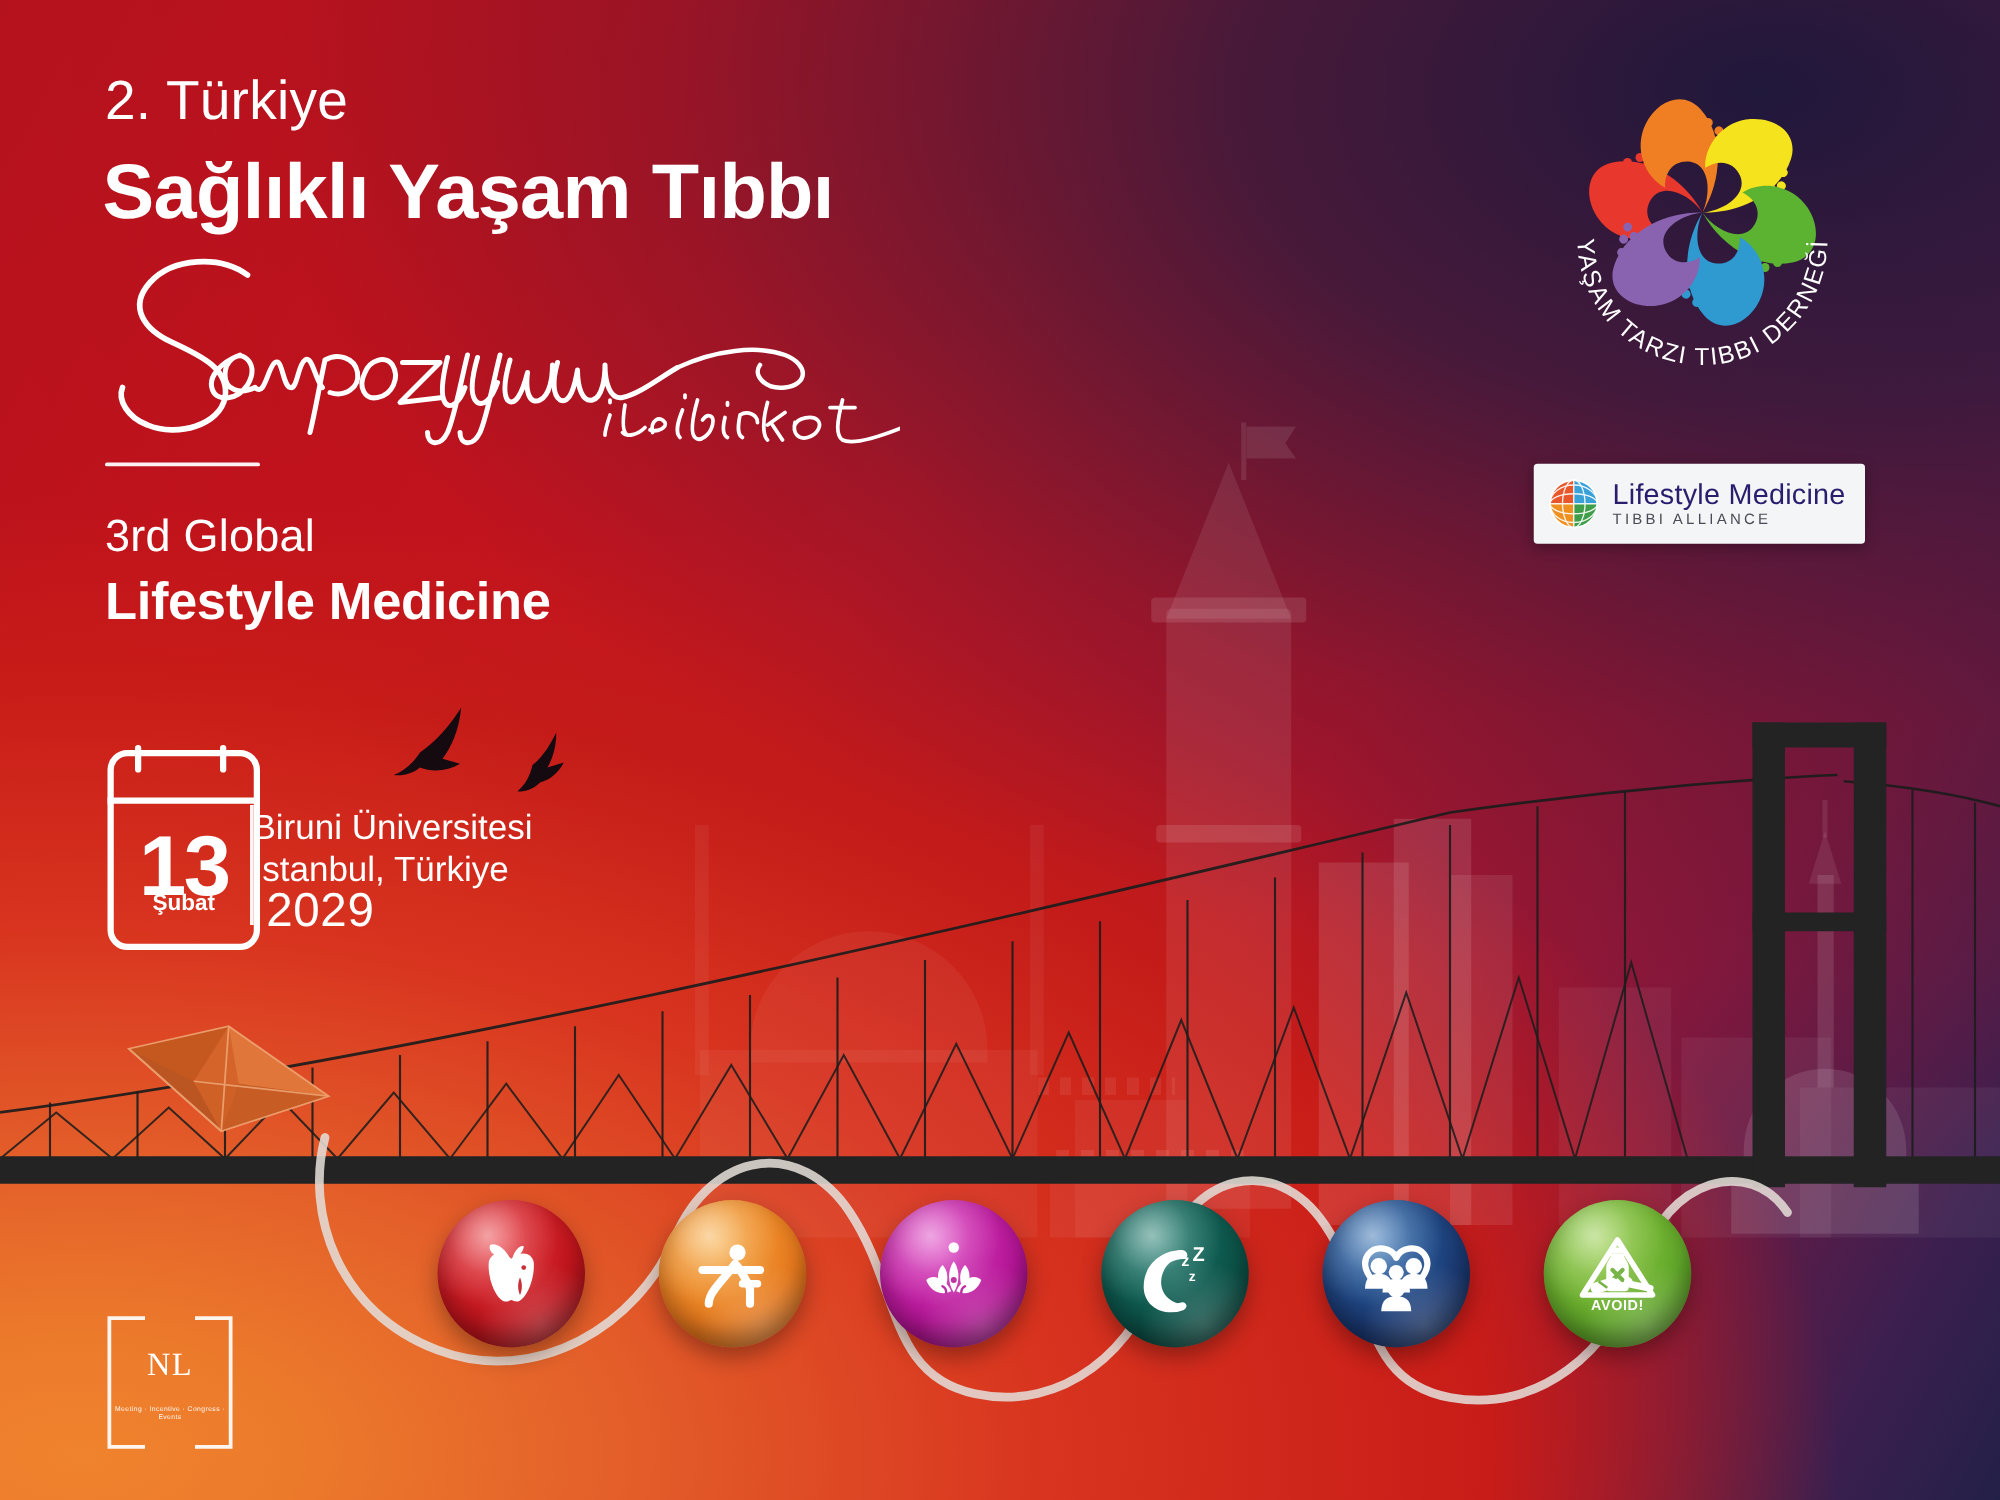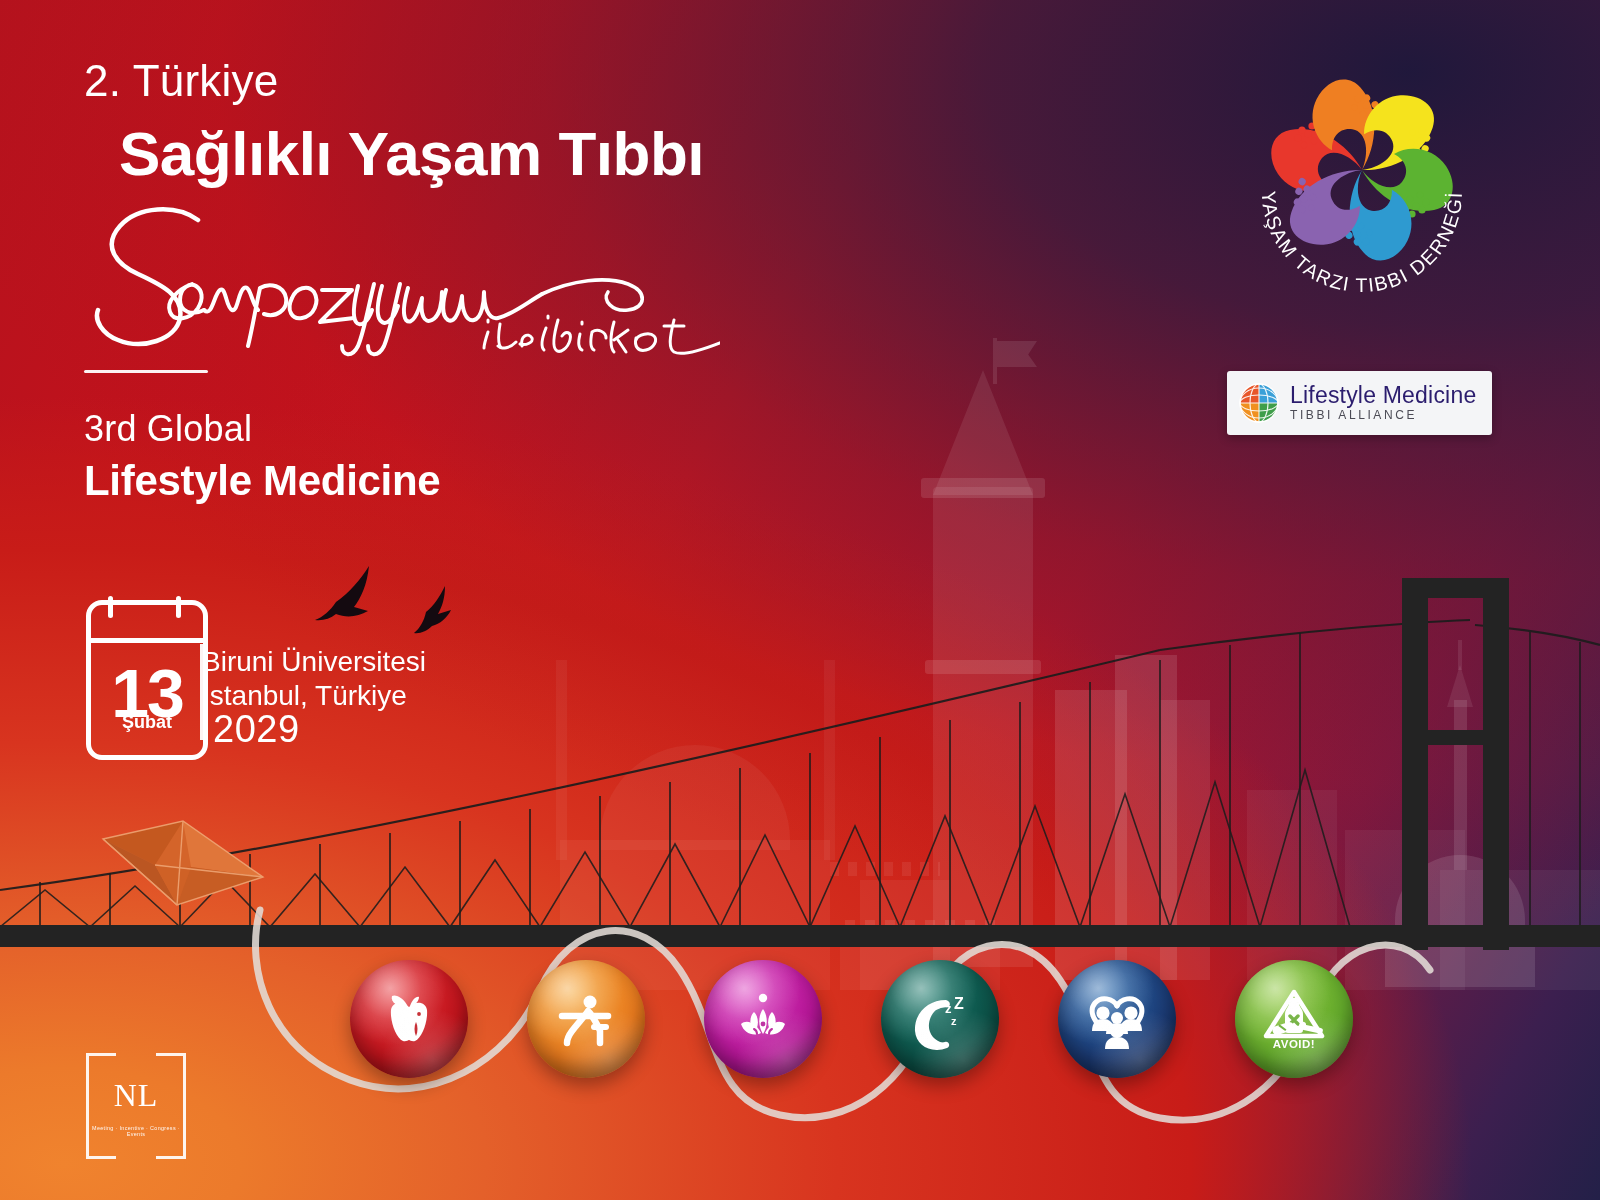--- a/index.html
+++ b/index.html
@@ -54,21 +54,21 @@
   .mosque-m1{left:556px;top:660px;width:11px;height:200px;background:rgba(255,255,255,0.05);}
   .mosque-m2{left:824px;top:660px;width:11px;height:200px;background:rgba(255,255,255,0.05);}
   .crenel2{left:830px;top:862px;width:110px;height:14px;
     background:repeating-linear-gradient(90deg, rgba(255,255,255,0.07) 0 9px, transparent 9px 18px);}
 
   
   .bridge{position:absolute;left:0;top:330px;width:1600px;height:620px;}
 
   
   .tl-1{position:absolute;left:84px;top:56px;font-size:44px;color:#fff;letter-spacing:.2px;font-weight:400;}
-  .tl-2{position:absolute;left:82px;top:118px;font-size:62px;color:#fff;font-weight:700;letter-spacing:-.5px;margin-left:37px;}
+  .tl-2{position:absolute;left:82px;top:118px;font-size:62px;color:#fff;font-weight:700;letter-spacing:-.5px;}
   .script{position:absolute;left:80px;top:198px;width:640px;height:165px;}
   .divider{position:absolute;left:84px;top:370px;width:124px;height:3px;background:#fff;border-radius:2px;opacity:.95;}
 
   .en-1{position:absolute;left:84px;top:408px;font-size:36px;color:#fff;font-weight:400;letter-spacing:.2px;}
   .en-2{position:absolute;left:84px;top:455px;font-size:42px;line-height:51px;color:#fff;font-weight:700;letter-spacing:-.3px;}
 
   
   .cal{position:absolute;left:86px;top:600px;width:122px;height:160px;border:5px solid #fff;border-radius:16px;box-sizing:border-box;}
   .cal-bar{position:absolute;left:86px;top:638px;width:122px;height:5px;background:#fff;}
   .ring{position:absolute;width:5px;height:22px;background:#fff;border-radius:3px;top:596px;}
@@ -90,21 +90,21 @@
   .lmga-t2{font-size:12px;color:#4b4b55;letter-spacing:2.6px;line-height:15px;}
   .quote{position:absolute;left:1080px;top:452px;width:420px;text-align:right;font-size:16.5px;
          line-height:23px;color:#f2dede;font-weight:700;letter-spacing:.1px;}
 
   
   .nl{position:absolute;left:86px;top:1053px;width:100px;height:106px;}
   .nl .br{position:absolute;width:30px;height:100%;box-sizing:border-box;border:3px solid rgba(255,255,255,.92);}
   .nl .br.l{left:0;border-right:none;}
   .nl .br.r{right:0;border-left:none;}
   .nl-txt{position:absolute;left:0;top:24px;width:100%;text-align:center;font-family:"Liberation Serif",serif;
-          font-size:32px;color:#fff;letter-spacing:1px;}
+          font-size:26px;color:#fff;letter-spacing:1px;}
   .nl-sub{position:absolute;left:0;top:72px;width:100%;text-align:center;font-size:5.4px;color:#fff;letter-spacing:.35px;opacity:.95;}
 
   
   .wave{position:absolute;left:240px;top:900px;width:1200px;height:250px;}
   .pillars{position:absolute;left:0;top:960px;width:1600px;height:140px;}
   .pill{position:absolute;width:118px;height:118px;border-radius:50%;top:0;}
   .pill .glass{position:absolute;inset:0;border-radius:50%;
     background:radial-gradient(circle at 34% 24%, rgba(255,255,255,.55) 0%, rgba(255,255,255,.16) 26%, rgba(255,255,255,0) 48%),
                radial-gradient(circle at 70% 85%, rgba(255,255,255,.22) 0%, rgba(255,255,255,0) 40%);
     box-shadow:inset 0 -10px 20px rgba(0,0,0,.32), 0 8px 18px rgba(0,0,0,.32);}

